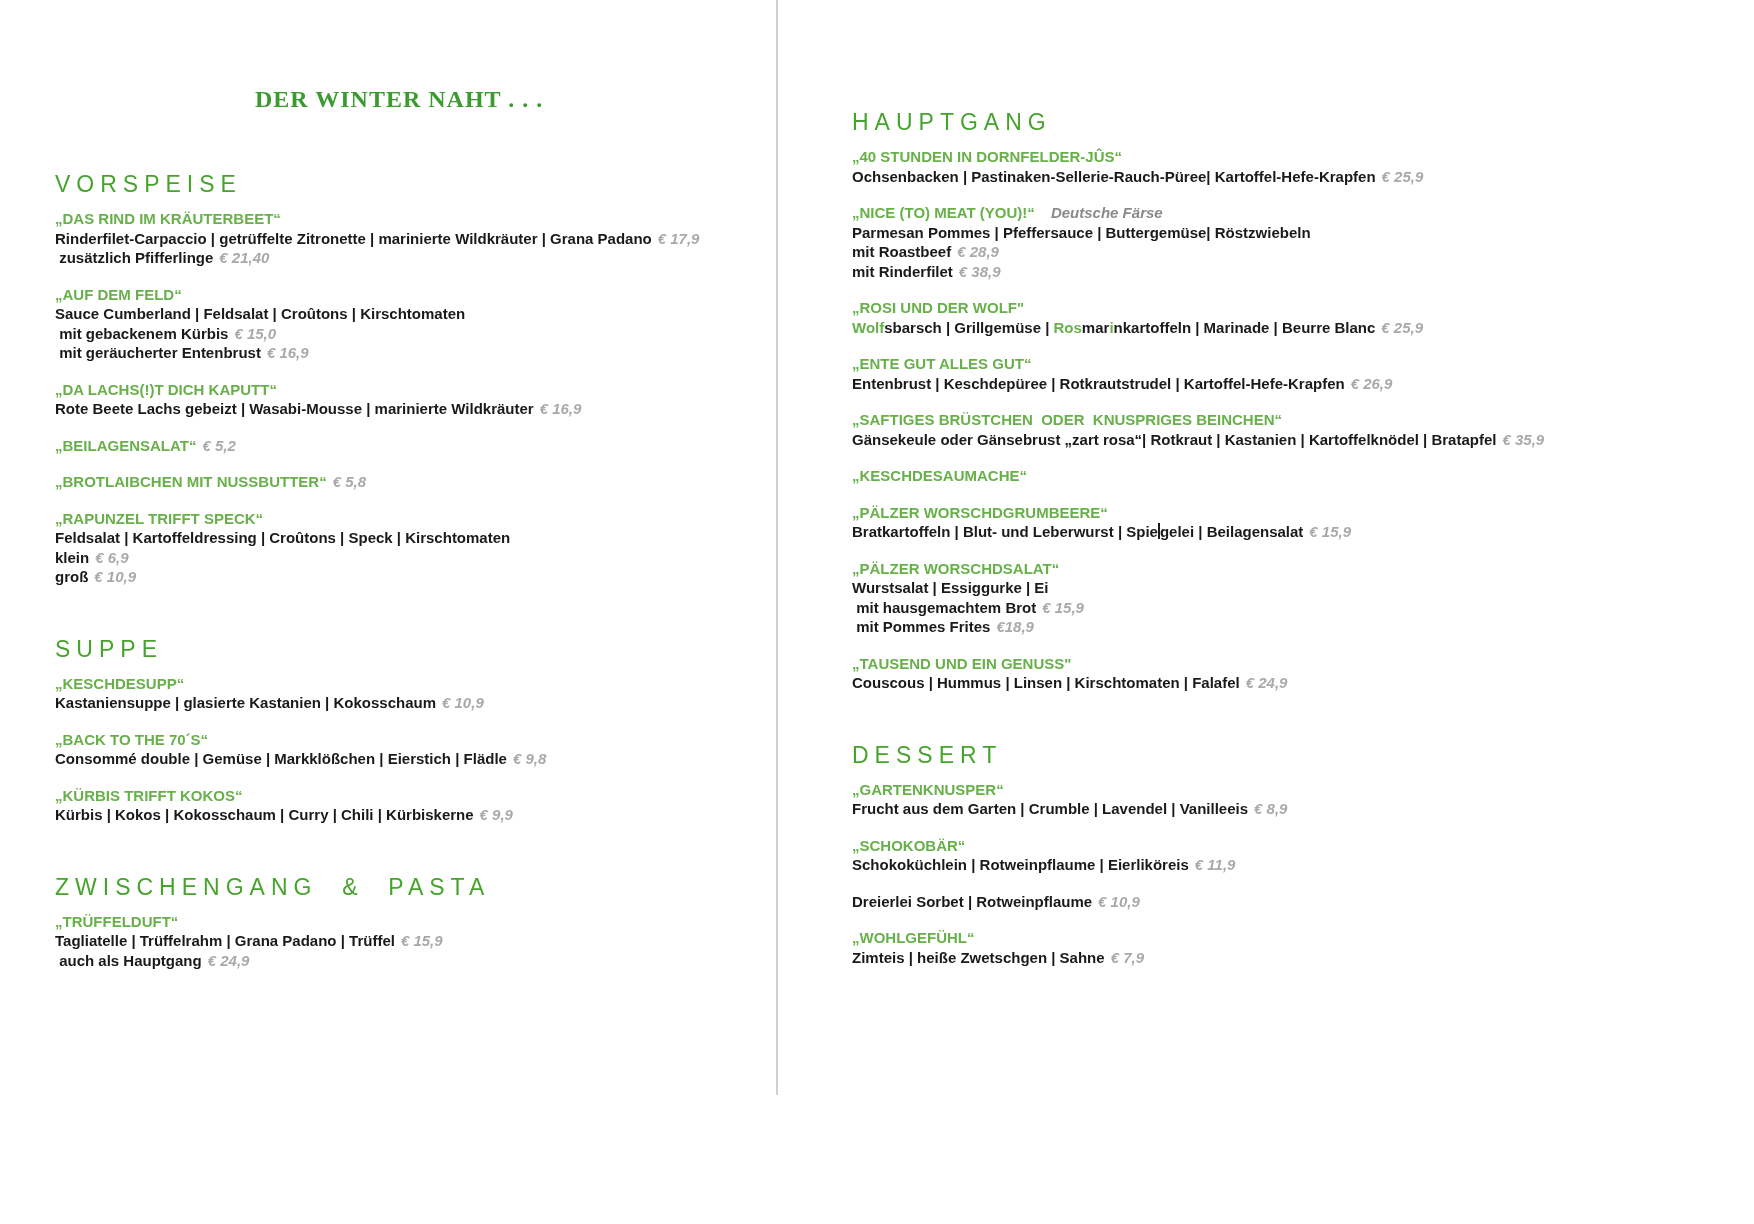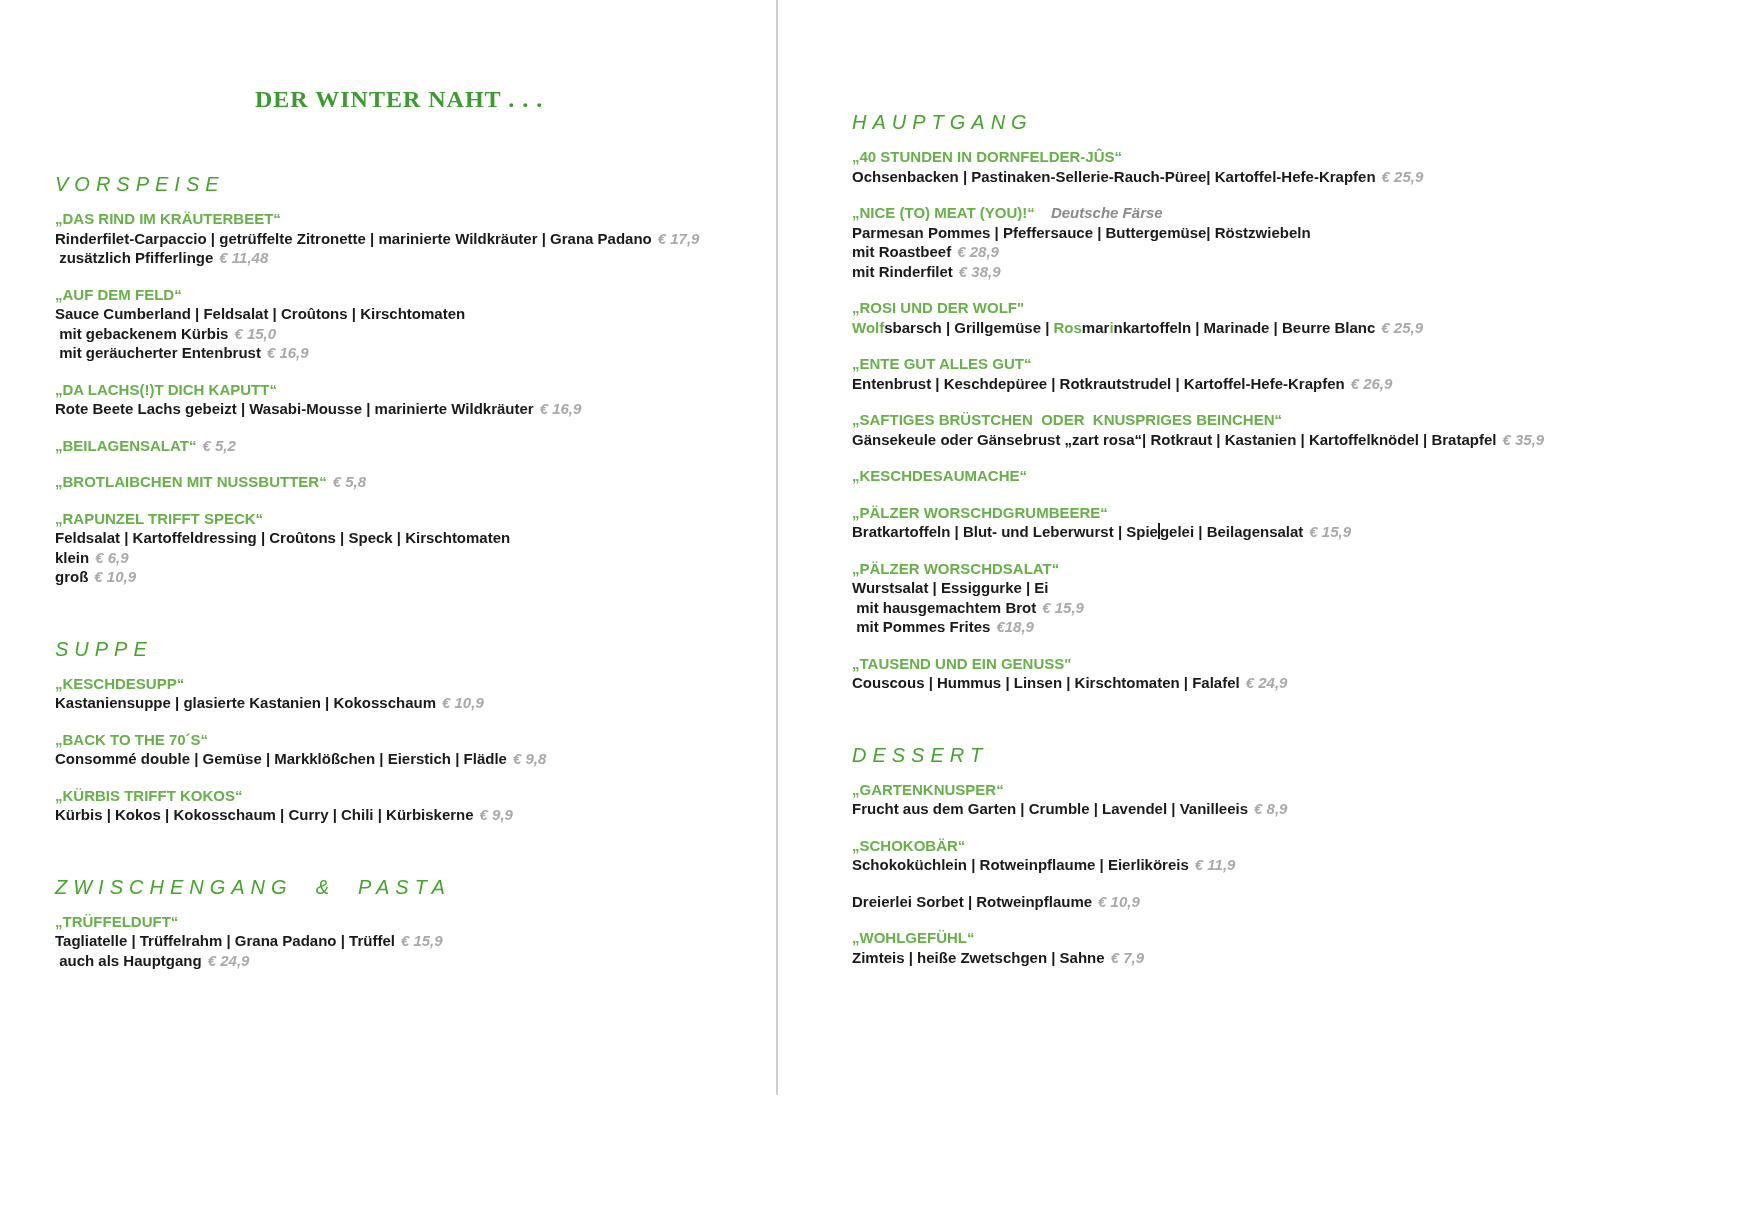--- a/index.html
+++ b/index.html
@@ -13,22 +13,22 @@
   .col { position:absolute; }
   .col-left  { left:55px;  top:84px;  width:715px; }
   .col-right { left:852px; top:108px; width:895px; }
   .page-title {
     font-family:"Liberation Serif", serif; font-weight:700; font-size:24px;
     line-height:30px; letter-spacing:1px; color:var(--c-title);
     margin-left:200px; margin-bottom:56px; white-space:pre;
   }
   .section + .section { margin-top:48px; }
   .section-heading {
-    font-size:20px; line-height:28px; letter-spacing:6px;
-    color:var(--c-heading); margin-bottom:11px; white-space:pre;font-style:italic;
+    font-size:23px; line-height:28px; letter-spacing:6px;
+    color:var(--c-heading); margin-bottom:11px; white-space:pre;
   }
   .menu-item { margin-bottom:17px;font-weight:bold; }
   .line { font-size:15px; line-height:19.5px; white-space:pre; color:var(--c-body); }
   .seg-name  { color:var(--c-green); }
   .seg-green { color:var(--c-green); }
   .seg-body  { color:var(--c-body); }
   .seg-price { color:var(--c-price); font-style:italic; margin-left:6px; }
   .seg-note  { color:var(--c-note);  font-style:italic; margin-left:12px; }
   .caret { display:inline-block; width:2px; height:16px; background:#1a1a1a; vertical-align:-2px; }
 </style>
@@ -37,21 +37,21 @@
 
 <div class="page" style="--c-title: #3c9b2f; --c-heading: #46a42c; --c-green: #68b04a; --c-price: #a9a9a9; --c-note: #8a8a8a; --c-body: #1a1a1a;">
   <div class="divider"></div>
   <div class="col col-left">
     <div class="page-title">DER WINTER NAHT . . .</div>
   <div class="section">
         <div class="section-heading">VORSPEISE</div>
         <div class="menu-item">
           <div class="line"><span class="seg seg-name">„DAS RIND IM KRÄUTERBEET“</span></div>
           <div class="line"><span class="seg seg-body">Rinderfilet-Carpaccio | getrüffelte Zitronette | marinierte Wildkräuter | Grana Padano</span><span class="seg seg-price">€ 17,9</span></div>
-          <div class="line"><span class="seg seg-body"> zusätzlich Pfifferlinge</span><span class="seg seg-price">€ 11,48</span></div>
+          <div class="line"><span class="seg seg-body"> zusätzlich Pfifferlinge</span><span class="seg seg-price">€ 21,40</span></div>
         </div>
         <div class="menu-item">
           <div class="line"><span class="seg seg-name">„AUF DEM FELD“</span></div>
           <div class="line"><span class="seg seg-body">Sauce Cumberland | Feldsalat | Croûtons | Kirschtomaten</span></div>
           <div class="line"><span class="seg seg-body"> mit gebackenem Kürbis</span><span class="seg seg-price">€ 15,0</span></div>
           <div class="line"><span class="seg seg-body"> mit geräucherter Entenbrust</span><span class="seg seg-price">€ 16,9</span></div>
         </div>
         <div class="menu-item">
           <div class="line"><span class="seg seg-name">„DA LACHS(!)T DICH KAPUTT“</span></div>
           <div class="line"><span class="seg seg-body">Rote Beete Lachs gebeizt | Wasabi-Mousse | marinierte Wildkräuter</span><span class="seg seg-price">€ 16,9</span></div>

